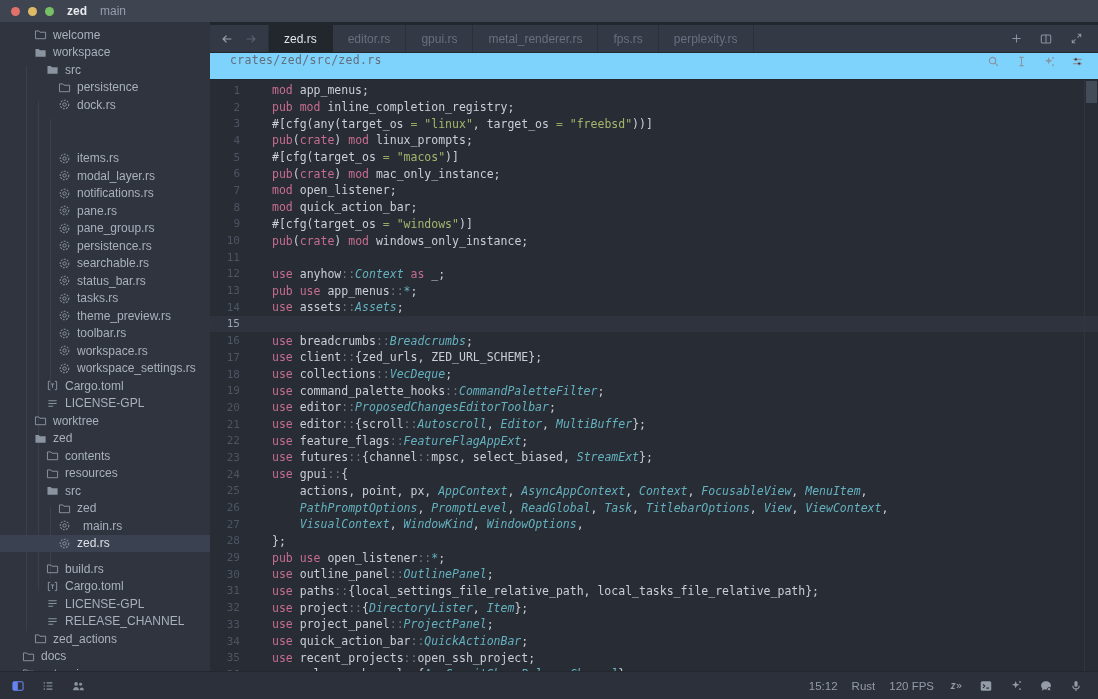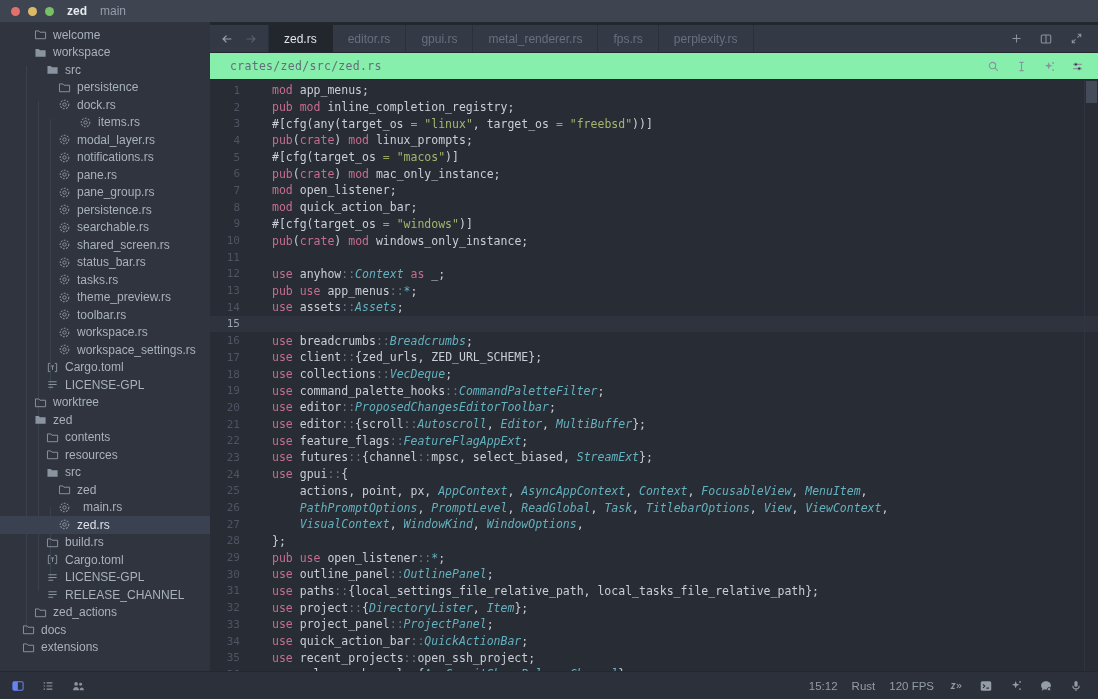--- a/index.html
+++ b/index.html
@@ -26,21 +26,21 @@
   .editor-col{flex:1;display:flex;flex-direction:column;min-width:0;background:#282c34;border-top:3px solid #23272e;}
   .tabbar{height:27px;flex:none;background:#333945;display:flex;align-items:stretch;border-bottom:1px solid #23272e;}
   .navbtns{display:flex;align-items:center;gap:4px;padding:0 7px;border-right:1px solid #2b313c;}
   .navbtn{width:20px;height:20px;display:flex;align-items:center;justify-content:center;color:#9aa2ae;}
   .navbtn.disabled{color:#596170;}
   .tab{display:flex;align-items:center;padding:0 15px;font-size:12px;color:#67707e;border-right:1px solid #2b313c;cursor:default;}
   .tab.active{background:#22262d;color:#e2e5ea;border-right:1px solid #22262d;}
   .tab-actions{margin-left:auto;display:flex;align-items:center;gap:14px;padding:0 14px;color:#8a93a0;}
   .tb-icon{display:inline-flex;align-items:center;justify-content:center;width:16px;height:16px;}
 
-  .crumbbar{height:26px;flex:none;background:#86efac;display:flex;align-items:center;border-bottom:1px solid #23272e;}
+  .crumbbar{height:26px;flex:none;background:#7dd3fc;display:flex;align-items:flex-start;border-bottom:1px solid #23272e;}
   .crumb{margin-left:20px;font-family:"DejaVu Sans Mono",monospace;font-size:11.5px;color:#646d7b;letter-spacing:.3px;}
   .crumb-actions{margin-left:auto;display:flex;align-items:center;gap:12px;padding-right:13px;color:#8a93a0;}
 
   
   .codearea{flex:1;position:relative;overflow:hidden;padding-top:2px;
     font-family:"DejaVu Sans Mono",monospace;font-size:11.5px;}
   .code-row{height:16.7px;display:flex;align-items:center;white-space:pre;}
   .code-row.current{background:#2e333d;}
   .gutter{flex:0 0 30px;text-align:right;color:#4d5563;font-size:11px;}
   .code-row.current .gutter{color:#9aa3b2;}
@@ -118,21 +118,21 @@
           </div>
           <div class="tree-row" style="padding-left: 57px;">
             <span class="ticon">
               <svg viewBox="0 0 16 16" width="13" height="13">
                 <circle cx="8" cy="8" r="5.3" fill="none" stroke="currentColor" stroke-width="1.3" stroke-dasharray="2.4 1.5"></circle>
                 <circle cx="8" cy="8" r="2.1" fill="none" stroke="currentColor" stroke-width="1.2"></circle>
               </svg>
             </span>
             <span>dock.rs</span>
           </div>
-          <div class="tree-row" style="padding-left: 78px;">
+          <div class="tree-row" style="padding-left: 57px; margin-top: 36px;">
             <span class="ticon">
               <svg viewBox="0 0 16 16" width="13" height="13">
                 <circle cx="8" cy="8" r="5.3" fill="none" stroke="currentColor" stroke-width="1.3" stroke-dasharray="2.4 1.5"></circle>
                 <circle cx="8" cy="8" r="2.1" fill="none" stroke="currentColor" stroke-width="1.2"></circle>
               </svg>
             </span>
             <span>items.rs</span>
           </div>
           <div class="tree-row" style="padding-left: 57px;">
             <span class="ticon">
@@ -180,29 +180,20 @@
             <span>persistence.rs</span>
           </div>
           <div class="tree-row" style="padding-left: 57px;">
             <span class="ticon">
               <svg viewBox="0 0 16 16" width="13" height="13">
                 <circle cx="8" cy="8" r="5.3" fill="none" stroke="currentColor" stroke-width="1.3" stroke-dasharray="2.4 1.5"></circle>
                 <circle cx="8" cy="8" r="2.1" fill="none" stroke="currentColor" stroke-width="1.2"></circle>
               </svg>
             </span>
             <span>searchable.rs</span>
-          </div>
-          <div class="tree-row" style="padding-left: 57px;">
-            <span class="ticon">
-              <svg viewBox="0 0 16 16" width="13" height="13">
-                <circle cx="8" cy="8" r="5.3" fill="none" stroke="currentColor" stroke-width="1.3" stroke-dasharray="2.4 1.5"></circle>
-                <circle cx="8" cy="8" r="2.1" fill="none" stroke="currentColor" stroke-width="1.2"></circle>
-              </svg>
-            </span>
-            <span>shared_screen.rs</span>
           </div>
           <div class="tree-row" style="padding-left: 57px;">
             <span class="ticon">
               <svg viewBox="0 0 16 16" width="13" height="13">
                 <circle cx="8" cy="8" r="5.3" fill="none" stroke="currentColor" stroke-width="1.3" stroke-dasharray="2.4 1.5"></circle>
                 <circle cx="8" cy="8" r="2.1" fill="none" stroke="currentColor" stroke-width="1.2"></circle>
               </svg>
             </span>
             <span>status_bar.rs</span>
           </div>
@@ -327,21 +318,21 @@
           </div>
           <div class="tree-row selected" style="padding-left: 57px;">
             <span class="ticon">
               <svg viewBox="0 0 16 16" width="13" height="13">
                 <circle cx="8" cy="8" r="5.3" fill="none" stroke="currentColor" stroke-width="1.3" stroke-dasharray="2.4 1.5"></circle>
                 <circle cx="8" cy="8" r="2.1" fill="none" stroke="currentColor" stroke-width="1.2"></circle>
               </svg>
             </span>
             <span>zed.rs</span>
           </div>
-          <div class="tree-row" style="padding-left: 45px;">
+          <div class="tree-row" style="padding-left: 45px; margin-top: 8px;">
             <span class="ticon">
               <svg viewBox="0 0 16 16" width="13" height="13">
                 <path d="M1.8 13.2V3.6h4.1l1.4 1.6h7v8z" fill="none" stroke="currentColor" stroke-width="1.2"></path>
               </svg>
             </span>
             <span>build.rs</span>
           </div>
           <div class="tree-row" style="padding-left: 45px;">
             <span class="ticon">
               <svg viewBox="0 0 16 16" width="13" height="13">

